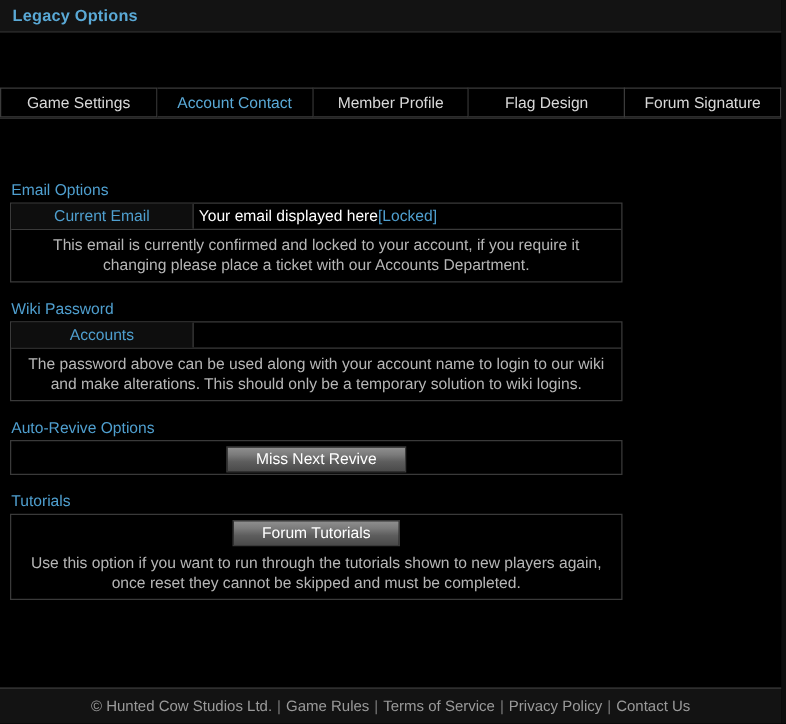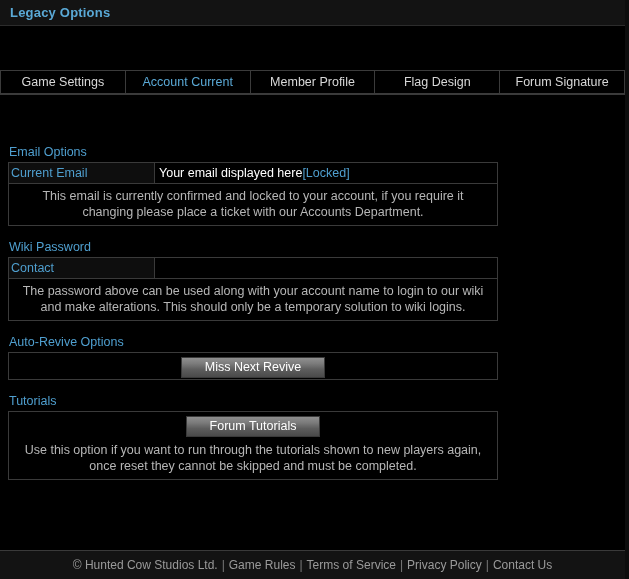--- a/index.html
+++ b/index.html
@@ -93,21 +93,21 @@
     display: flex;
     border-bottom: 1px solid #3a3a3a;
   }
   .row:last-child { border-bottom: none; }
   .cell-label {
     width: 146px;
     flex: 0 0 146px;
     background: #0e0e0e;
     border-right: 1px solid #3a3a3a;
     color: #4f9fcf;
-    text-align: left;
+    text-align: center;
     font-size: 12.5px;
     padding: 3px 2px;
     box-sizing: border-box;
   }
   .cell-value {
     flex: 1 1 auto;
     color: #ffffff;
     font-size: 12.5px;
     padding: 3px 2px 3px 4px;
     box-sizing: border-box;
@@ -162,21 +162,21 @@
 <body>
 
 <div id="page">
 
   <div class="titlebar">
     <span class="title">Legacy Options</span>
   </div>
 
   <div class="tabs">
     <div class="tab">Game Settings</div>
-    <div class="tab active">Account Current</div>
+    <div class="tab active">Account Contact</div>
     <div class="tab">Member Profile</div>
     <div class="tab">Flag Design</div>
     <div class="tab">Forum Signature</div>
   </div>
 
   <div class="content">
 
     <div class="section">
       <div class="section-head">Email Options</div>
       <div class="panel">
@@ -187,21 +187,21 @@
         <div class="row">
           <div class="desc">This email is currently confirmed and locked to your account, if you require it changing please place a ticket with our Accounts Department.</div>
         </div>
       </div>
     </div>
 
     <div class="section">
       <div class="section-head">Wiki Password</div>
       <div class="panel">
         <div class="row">
-          <div class="cell-label">Contact</div>
+          <div class="cell-label">Accounts</div>
         </div>
         <div class="row">
           <div class="desc">The password above can be used along with your account name to login to our wiki and make alterations. This should only be a temporary solution to wiki logins.</div>
         </div>
       </div>
     </div>
 
     <div class="section">
       <div class="section-head">Auto-Revive Options</div>
       <div class="panel">

